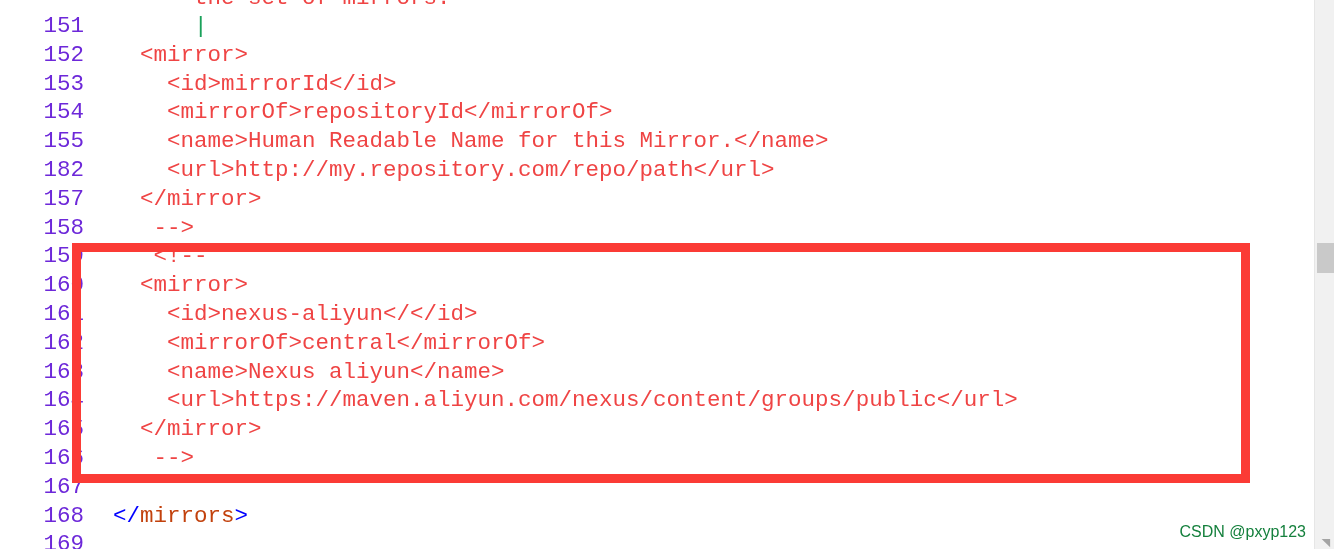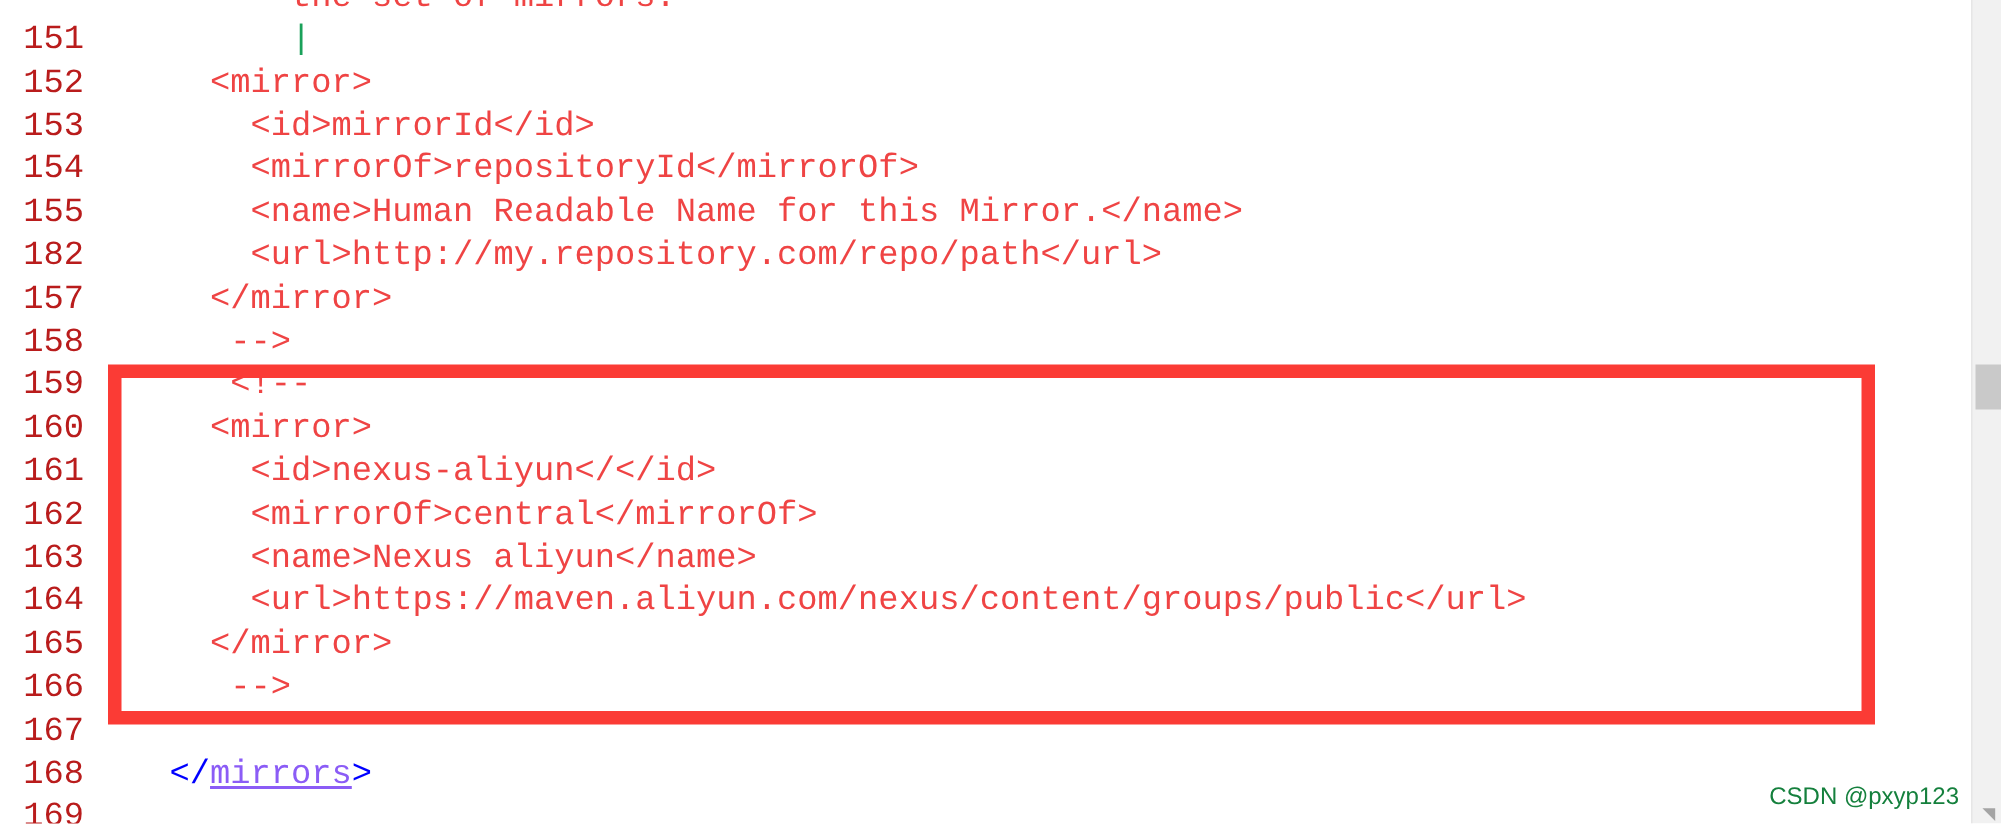--- a/index.html
+++ b/index.html
@@ -40,41 +40,42 @@
     font-size: 22.5px;
     letter-spacing: 0px;
   }
 
   .lnum {
     position: absolute;
     left: 0;
     top: 0;
     width: 56px;
     text-align: right;
-    color: #b91c1c;
+    color: #6d28d9;
     font-size: 22.5px;
     line-height: 28.8px;
     font-family: "Liberation Mono", "DejaVu Sans Mono", monospace;
     user-select: none;
+    padding-left: 28px;
   }
 
   .ltext {
     position: absolute;
     left: 86px;
     top: 0;
     line-height: 28.8px;
     white-space: pre;
     font-size: 22.5px;
     font-family: "Liberation Mono", "DejaVu Sans Mono", monospace;
   }
 
   
   .c-comment { color: #ef4444; }
   .c-tagbracket { color: #0000ff; }
-  .c-tagname { color: #8b5cf6; text-decoration: underline; }
+  .c-tagname { color: #c2410c; }
   .c-caret { color: #1aa15a; }
 
   
   .clip-row {
     position: absolute;
     left: 0;
     top: -16px;
     height: 28.8px;
   }
 

